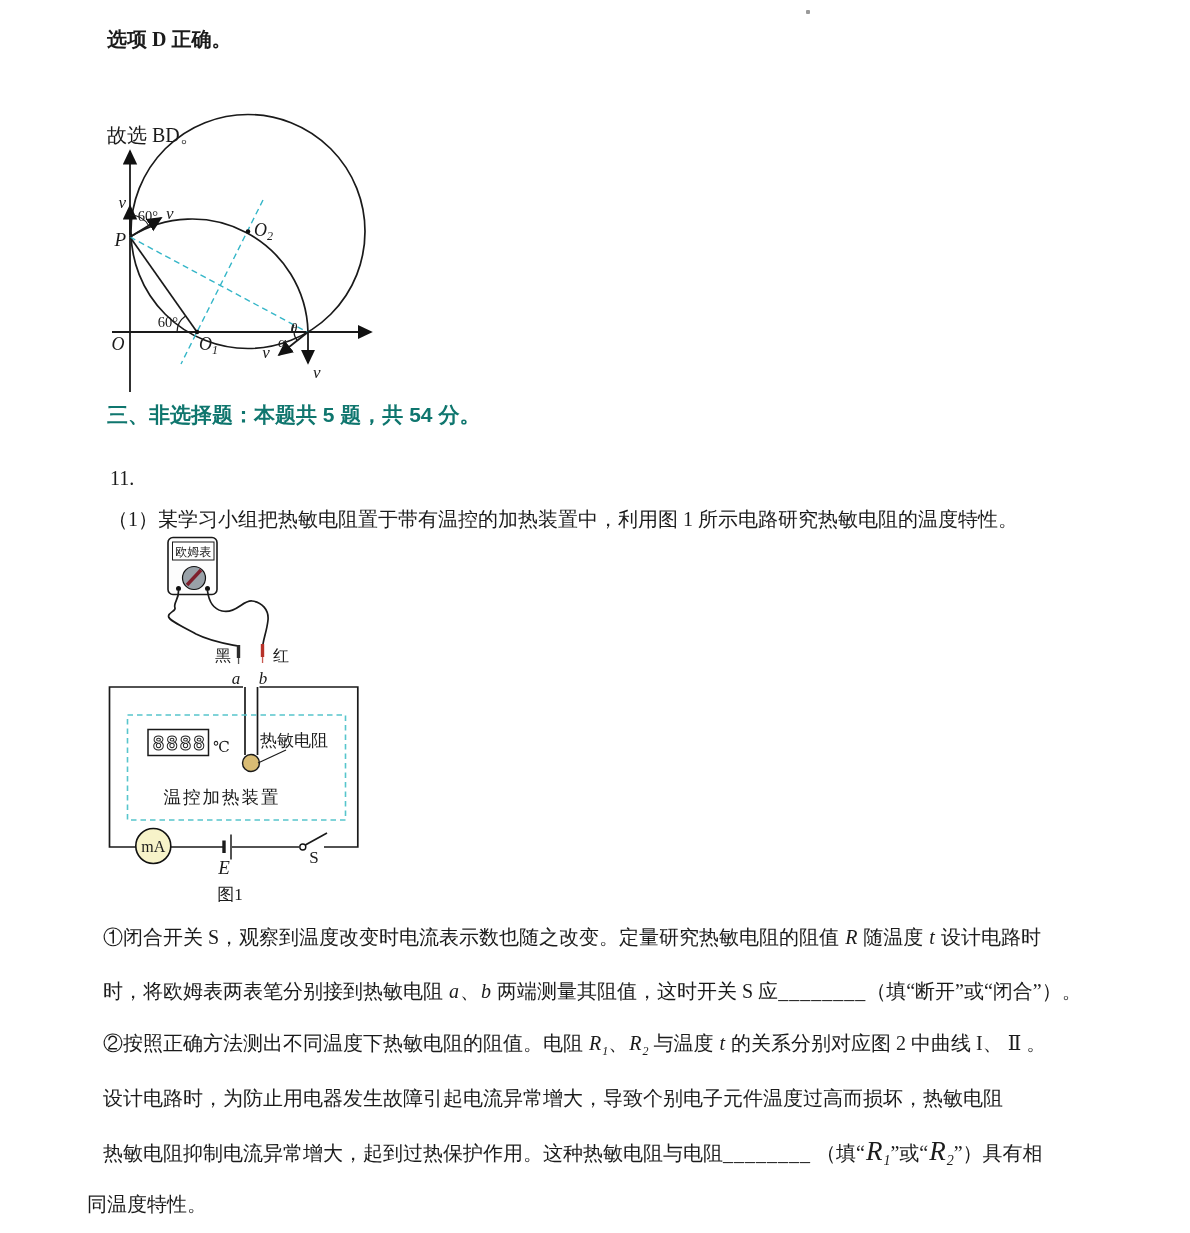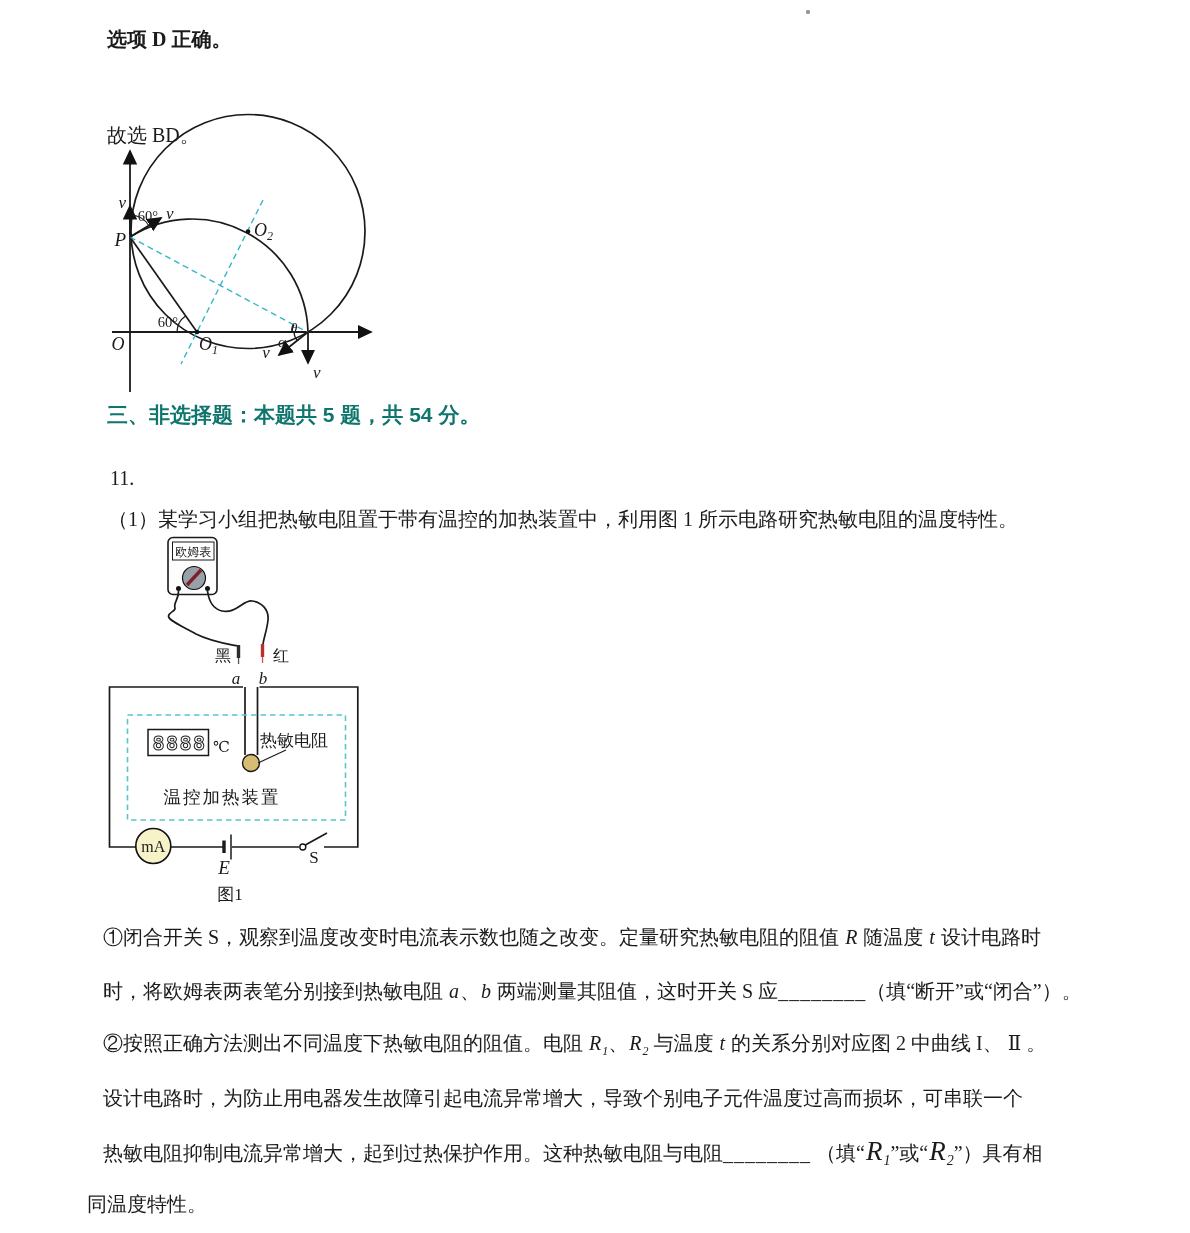--- a/index.html
+++ b/index.html
@@ -125,15 +125,15 @@
   <circle cx="302.8" cy="847" r="3" fill="#fff" stroke="#111" stroke-width="1.4"></circle>
   <line x1="305.3" y1="845" x2="327" y2="833" stroke="#1a1a1a" stroke-width="1.7"></line>
   <text class="svglab" x="314" y="863" text-anchor="middle" font-size="17">S</text>
 
   <text class="svglab" x="230" y="900" text-anchor="middle" font-size="17">图1</text>
 </svg>
 
 <div class="line" style="left:103px; top:924px;"><span class="seg-n">①闭合开关 S，观察到温度改变时电流表示数也随之改变。定量研究热敏电阻的阻值 </span><span class="seg-i">R</span><span class="seg-n"> 随温度 </span><span class="seg-i">t</span><span class="seg-n"> 设计电路时</span></div>
 <div class="line" style="left:103px; top:978px;text-align:right;"><span class="seg-n">时，将欧姆表两表笔分别接到热敏电阻 </span><span class="seg-i">a</span><span class="seg-n">、</span><span class="seg-i">b</span><span class="seg-n"> 两端测量其阻值，这时开关 S 应</span><span class="seg-blank">________</span><span class="seg-n">（填“断开”或“闭合”）。</span></div>
 <div class="line" style="left:103px; top:1030px;"><span class="seg-n">②按照正确方法测出不同温度下热敏电阻的阻值。电阻 </span><span class="seg-i">R</span><sub class="seg-sub">1</sub><span class="seg-n">、</span><span class="seg-i">R</span><sub class="seg-sub">2</sub><span class="seg-n"> 与温度 </span><span class="seg-i">t</span><span class="seg-n"> 的关系分别对应图 2 中曲线 I、 Ⅱ 。</span></div>
-<div class="line" style="left:103px; top:1085px;"><span class="seg-n">设计电路时，为防止用电器发生故障引起电流异常增大，导致个别电子元件温度过高而损坏，可串联一个</span></div>
+<div class="line" style="left:103px; top:1085px;"><span class="seg-n">设计电路时，为防止用电器发生故障引起电流异常增大，导致个别电子元件温度过高而损坏，热敏电阻</span></div>
 <div class="line" style="left:103px; top:1136px;"><span class="seg-n">热敏电阻抑制电流异常增大，起到过热保护作用。这种热敏电阻与电阻</span><span class="seg-blank">________</span><span class="seg-n"> （填“</span><span class="seg-bigi">R</span><sub class="seg-bigsub">1</sub><span class="seg-n">”或“</span><span class="seg-bigi">R</span><sub class="seg-bigsub">2</sub><span class="seg-n">”）具有相</span></div>
 <div class="line" style="left:87px; top:1191px;"><span class="seg-n">同温度特性。</span></div>
 
 </body></html>

